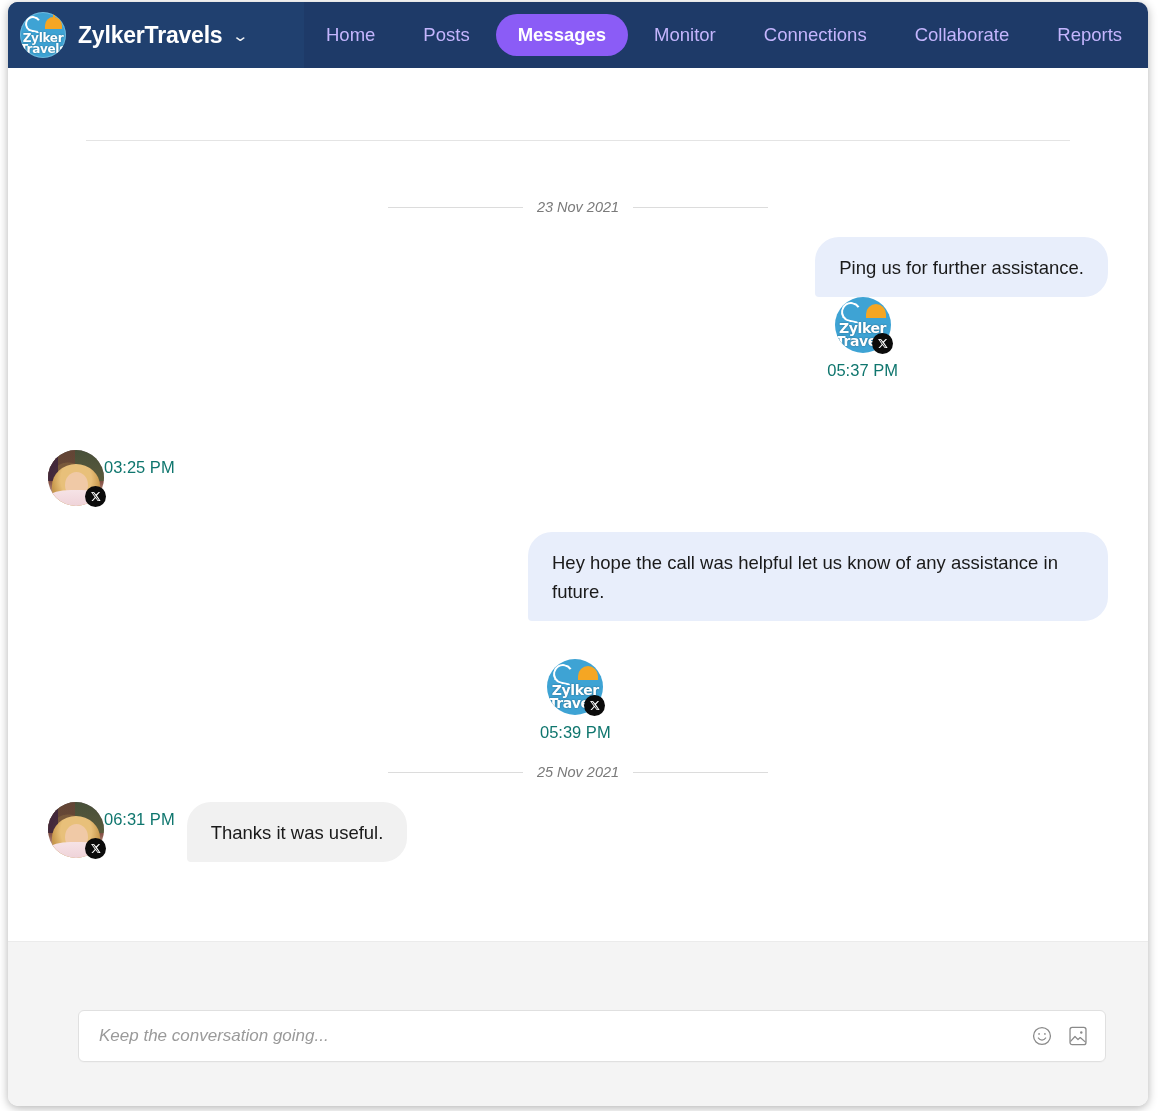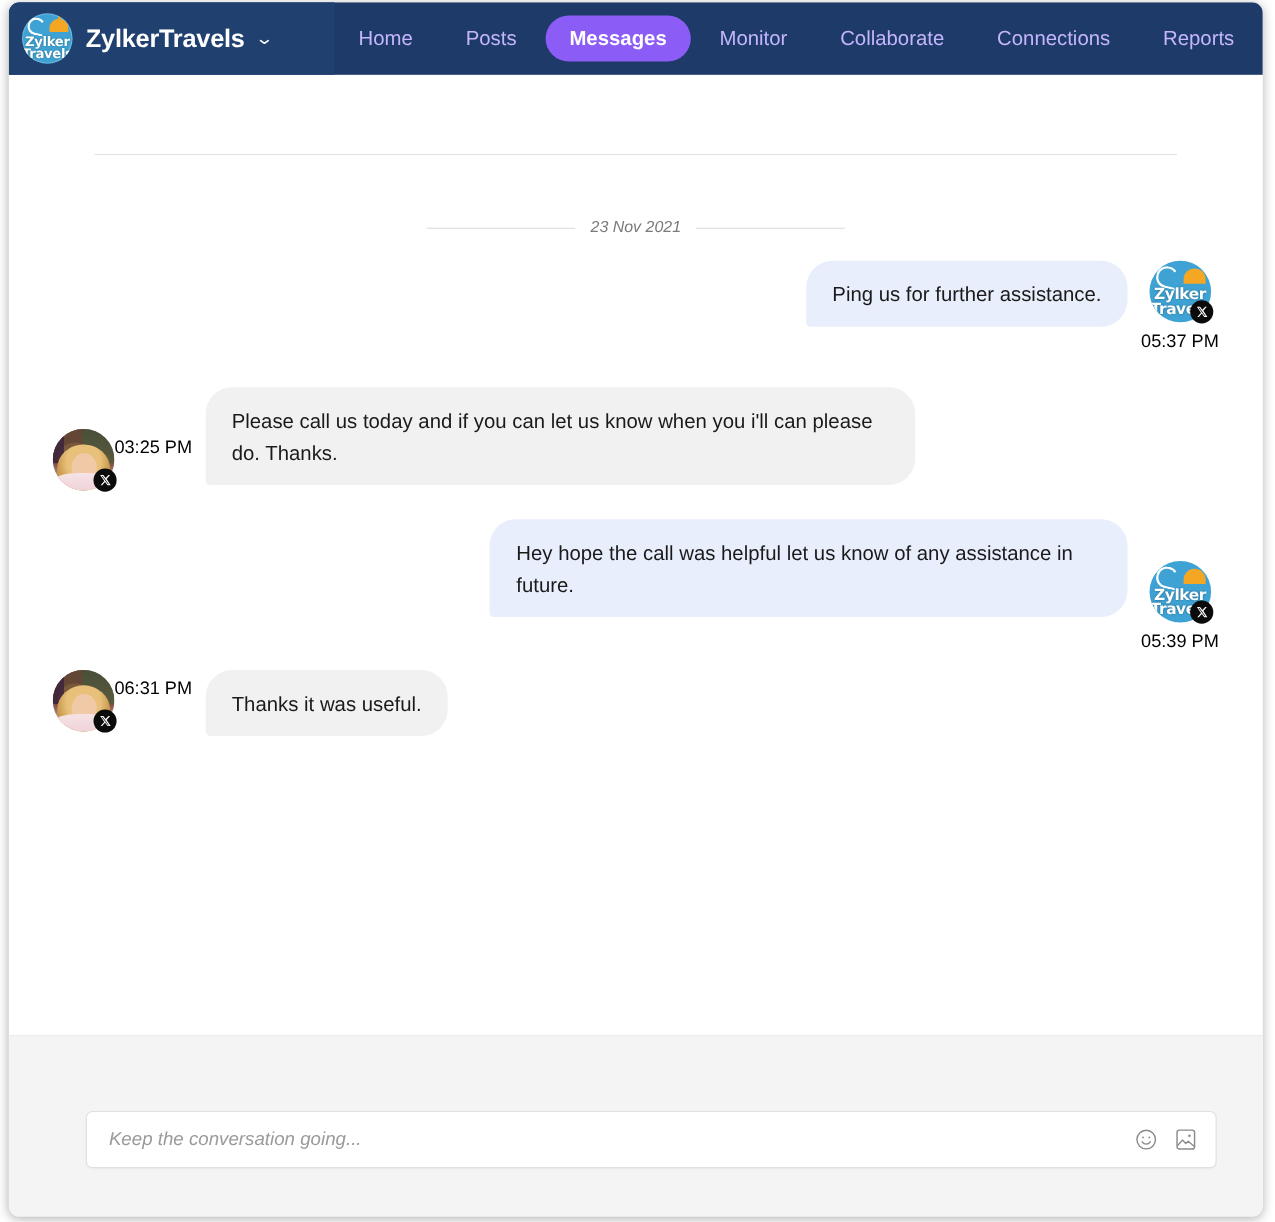--- a/index.html
+++ b/index.html
@@ -156,21 +156,21 @@
     color: #7a7a7a;
     font-size: 14.5px;
     white-space: nowrap;
   }
 
   .msg-row { display: flex; margin-bottom: 6px; }
   .msg-row.out { justify-content: flex-end; }
   .msg-row.in  { justify-content: flex-start; }
 
   .msg-group { display: flex; align-items: flex-start; }
-  .msg-group.out { }
+  .msg-group.out { flex-direction: column; }
 
   .bubble {
     font-size: 18.5px;
     line-height: 29px;
     color: #1a1a1a;
     padding: 16px 24px 15px 24px;
     max-width: 640px;
   }
   .bubble.out {
     background: #e8eefb;
@@ -262,21 +262,21 @@
     border-radius: 50%;
     background: #0b0b0b;
     display: flex;
     align-items: center;
     justify-content: center;
   }
   .badge-x svg { width: 11px; height: 11px; display: block; }
 
   .ts {
     font-size: 16.5px;
-    color: #000000;
+    color: #0f766e;
     margin-top: 8px;
   }
   .ts.out { text-align: right; }
 
   .out-stack { display: flex; flex-direction: column; align-items: center; margin-left: 12px; }
   .in-stack  { display: flex; flex-direction: row; align-items: flex-start; margin-right: 12px; }
 
   
   .composer-wrap {
     flex: 0 0 auto;
@@ -325,22 +325,22 @@
       </div>
       <span class="brand-name">ZylkerTravels</span>
       <span class="brand-caret">⌄</span>
     </div>
 
     <div class="nav">
       <div class="nav-item">Home</div>
       <div class="nav-item">Posts</div>
       <div class="nav-item active">Messages</div>
       <div class="nav-item">Monitor</div>
+      <div class="nav-item">Connections</div>
       <div class="nav-item">Collaborate</div>
-      <div class="nav-item">Connections</div>
       <div class="nav-item">Reports</div>
     </div>
   </div>
 
   <div class="conv-header">
     <div class="conv-rule"></div>
   </div>
 
   <div class="thread">
 
@@ -383,21 +383,20 @@
               <span class="shirt"></span>
             </div>
             <span class="badge-x">
               <svg viewBox="0 0 24 24" aria-hidden="true">
                   <path fill="#ffffff" d="M18.9 2H22l-6.8 7.8L23.2 22h-6.3l-4.9-6.5L6.3 22H3.2l7.3-8.3L2.3 2h6.4l4.4 5.9L18.9 2zm-1.1 18.1h1.7L7.3 3.8H5.5l12.3 16.3z"></path>
                 </svg>
             </span>
           </div>
           <div class="ts">03:25 PM</div>
         </div>
-        <div class="bubble in" style="max-width:645px;">Please call us today and if you can let us know when you i'll can please do. Thanks.</div>
       </div>
     </div>
 
     <div class="msg-row out" style="margin-top:26px;">
       <div class="msg-group out">
         <div class="bubble out" style="max-width:580px;">Hey hope the call was helpful let us know of any assistance in future.</div>
         <div class="out-stack" style="padding-top:38px;">
           <div class="avatar-wrap">
             <div class="avatar brandav">
               <span class="sun"></span>
@@ -409,20 +408,25 @@
               <svg viewBox="0 0 24 24" aria-hidden="true">
                   <path fill="#ffffff" d="M18.9 2H22l-6.8 7.8L23.2 22h-6.3l-4.9-6.5L6.3 22H3.2l7.3-8.3L2.3 2h6.4l4.4 5.9L18.9 2zm-1.1 18.1h1.7L7.3 3.8H5.5l12.3 16.3z"></path>
                 </svg>
             </span>
           </div>
           <div class="ts out">05:39 PM</div>
         </div>
       </div>
     </div>
 
+    <div class="date-sep" style="margin-top:22px;">
+      <span class="line"></span>
+      <span class="label">25 Nov 2021</span>
+      <span class="line"></span>
+    </div>
 
     <div class="msg-row in" style="margin-top:16px;">
       <div class="msg-group">
         <div class="in-stack">
           <div class="avatar-wrap">
             <div class="avatar photo">
               <span class="brick"></span>
               <span class="hair"></span>
               <span class="face"></span>
               <span class="shirt"></span>

